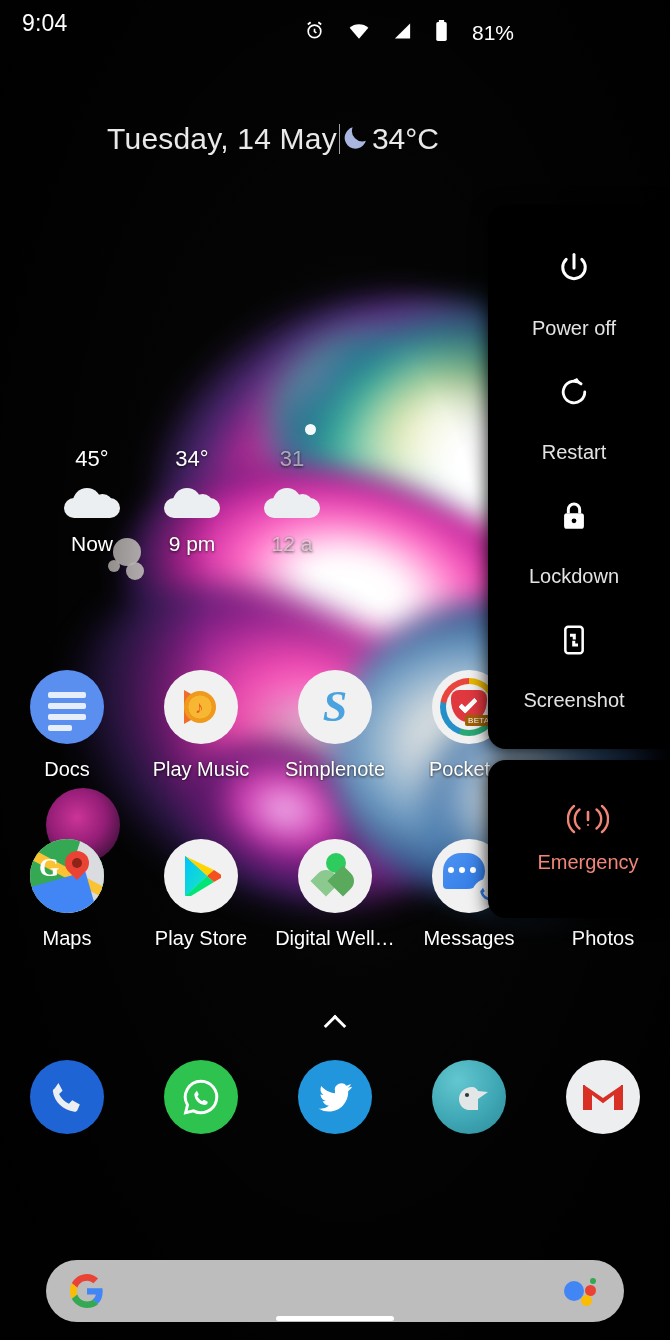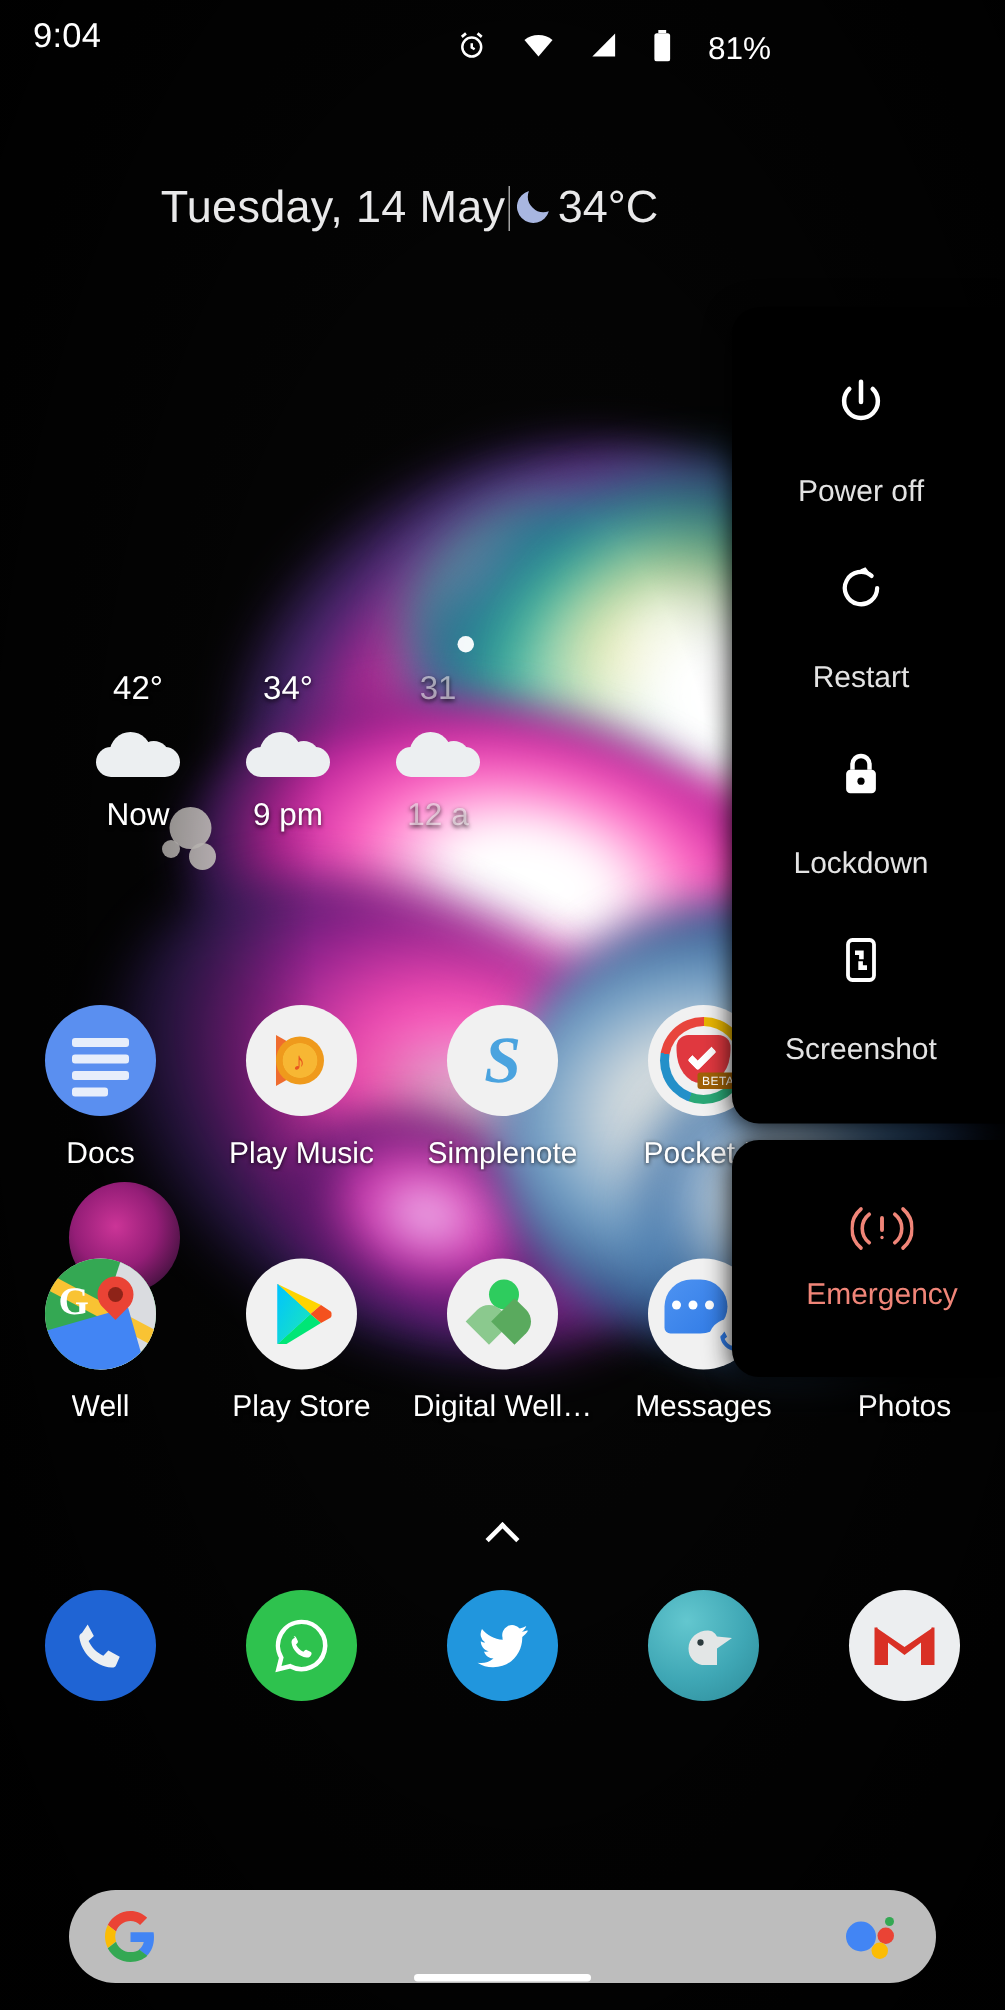--- a/index.html
+++ b/index.html
@@ -235,21 +235,21 @@
   <span>
     <svg width="28" height="28" viewBox="0 0 24 24">
       <path d="M20.5 15.3A9 9 0 0 1 9.1 3.7a9.3 9.3 0 1 0 11.4 11.6Z" fill="#a8b6e0"></path>
     </svg>
   </span>
   <div class="dw-temp">34°C</div>
 </div>
 
 <div id="forecast">
   <div class="fc-col">
-    <div class="fc-temp">42°</div>
+    <div class="fc-temp">45°</div>
     <div class="fc-cloud">
         <span class="c-body"></span>
         <span class="c-pa"></span>
         <span class="c-pb"></span>
       </div>
     <div class="fc-time">Now</div>
   </div>
   <div class="fc-col">
     <div class="fc-temp">34°</div>
     <div class="fc-cloud">
@@ -315,21 +315,21 @@
   <div class="app-row row2">
     <div class="app">
       <div class="app-icon ic-maps">
         <span class="green"></span>
           <span class="gray"></span>
           <span class="road"></span>
           <span class="blue"></span>
         <span class="g">G</span>
           <span class="pin"></span>
       </div>
-      <div class="app-label">Well</div>
+      <div class="app-label">Maps</div>
     </div>
 
     <div class="app">
       <div class="app-icon ic-white">
         <svg width="40" height="44" viewBox="0 0 40 44">
           <path d="M4 2 26 22 4 42Z" fill="#00c3ff"></path>
           <path d="M4 2 26 22 4 42Z" fill="none"></path>
           <path d="M4 42 26 22l7 6-23 14Z" fill="#00e676"></path>
           <path d="M4 2 26 22l-16 0Z" fill="#00c3ff"></path>
           <path d="M4 2 33 16l-7 6Z" fill="#ffd400"></path>

